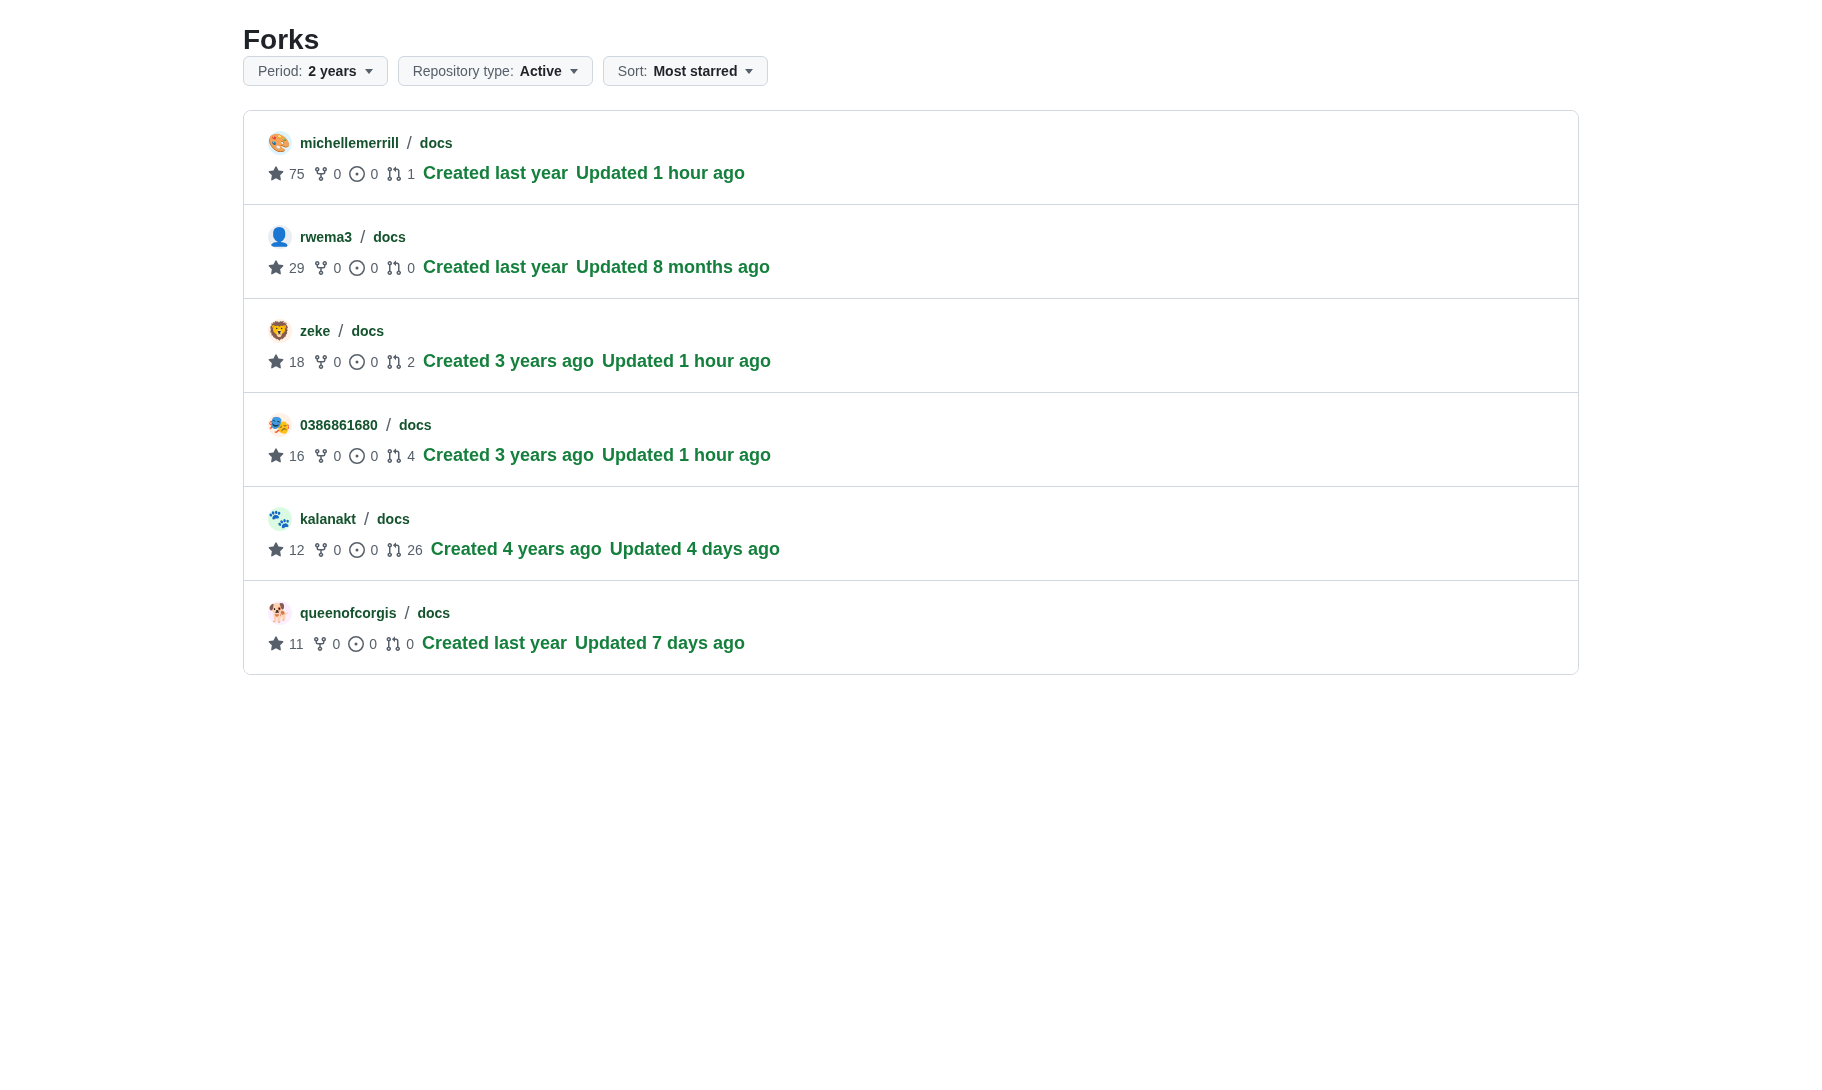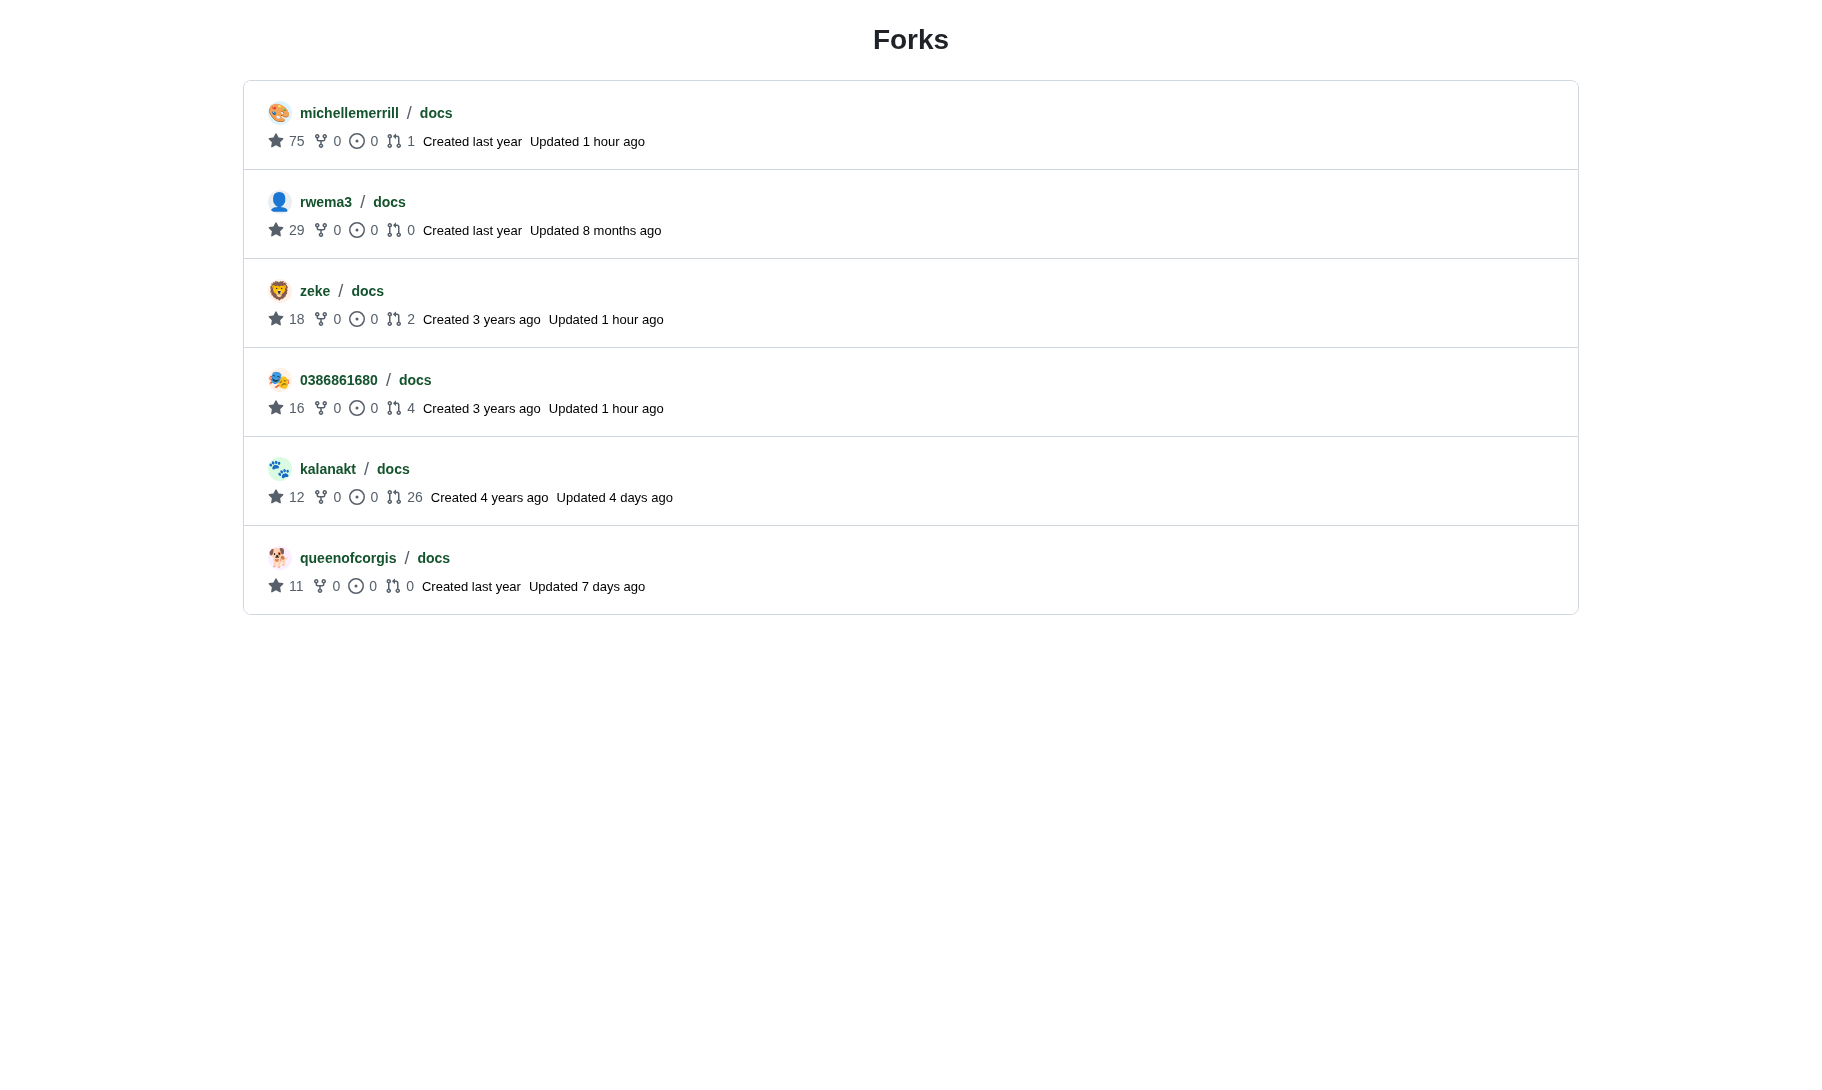--- a/index.html
+++ b/index.html
@@ -9,21 +9,21 @@
       color: #1f2328;
       font-size: 14px;
     }
     .page {
       max-width: 1400px;
       margin: 0 auto;
       padding: 24px 32px;
     }
     .header {
       display: flex;
-      align-items: center;
+      align-items: flex-start;
       justify-content: space-between;
       margin-bottom: 24px;
       flex-direction: column;
     }
     .page-title {
       font-size: 28px;
       font-weight: 600;
       color: #1f2328;
     }
     .filters {
@@ -111,36 +111,54 @@
       gap: 5px;
     }
     .stat-icon {
       display: inline-flex;
       align-items: center;
     }
     .stat-icon svg {
       fill: #57606a;
     }
     .meta-text {
-      color: #000000;
-      font-size: 13px;
+      color: #15803d;
+      font-size: 18px;
+      font-weight: bold;
     }
     
     .avatar-blue { background: #ddf4ff; }
     .avatar-gray { background: #eaeef2; }
     .avatar-orange { background: #fff1e5; }
     .avatar-green { background: #dafbe1; }
     .avatar-purple { background: #fbefff; }
   </style>
 </head>
 <body>
 
 <div class="page">
   <div class="header">
     <h1 class="page-title">Forks</h1>
+    <div class="filters">
+      <button class="filter-btn">
+        <span class="filter-label">Period:</span>
+        <span class="filter-value">2 years</span>
+        <span class="chevron"></span>
+      </button>
+      <button class="filter-btn">
+        <span class="filter-label">Repository type:</span>
+        <span class="filter-value">Active</span>
+        <span class="chevron"></span>
+      </button>
+      <button class="filter-btn">
+        <span class="filter-label">Sort:</span>
+        <span class="filter-value">Most starred</span>
+        <span class="chevron"></span>
+      </button>
+    </div>
   </div>
 
   <div class="forks-list" id="forks-container">
   <div class="fork-item">
     <div class="fork-name-row">
       <div class="avatar avatar-blue">
         <span class="avatar-emoji">🎨</span>
       </div>
       <a class="fork-link" href="#">michellemerrill</a>
       <span class="fork-separator"> / </span>

